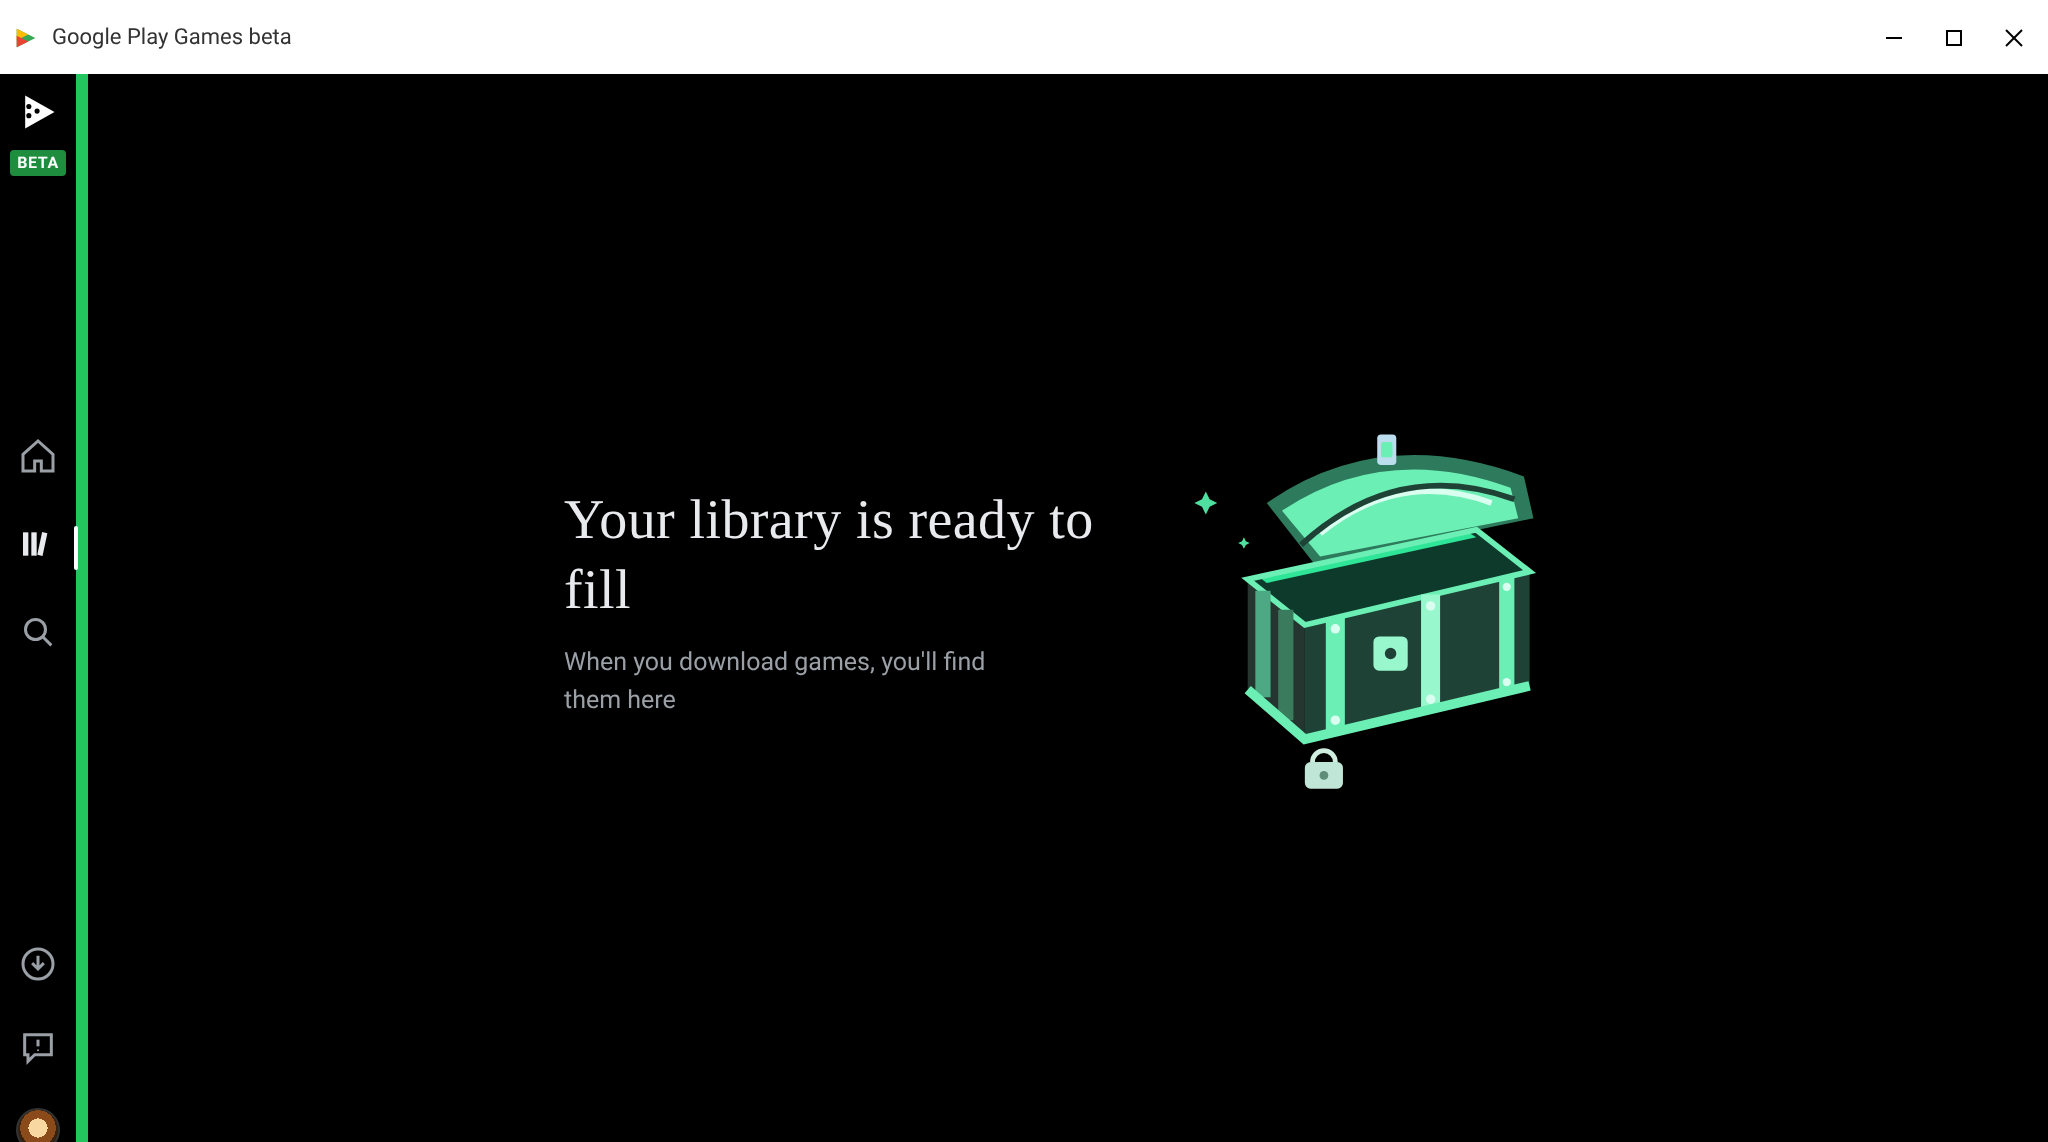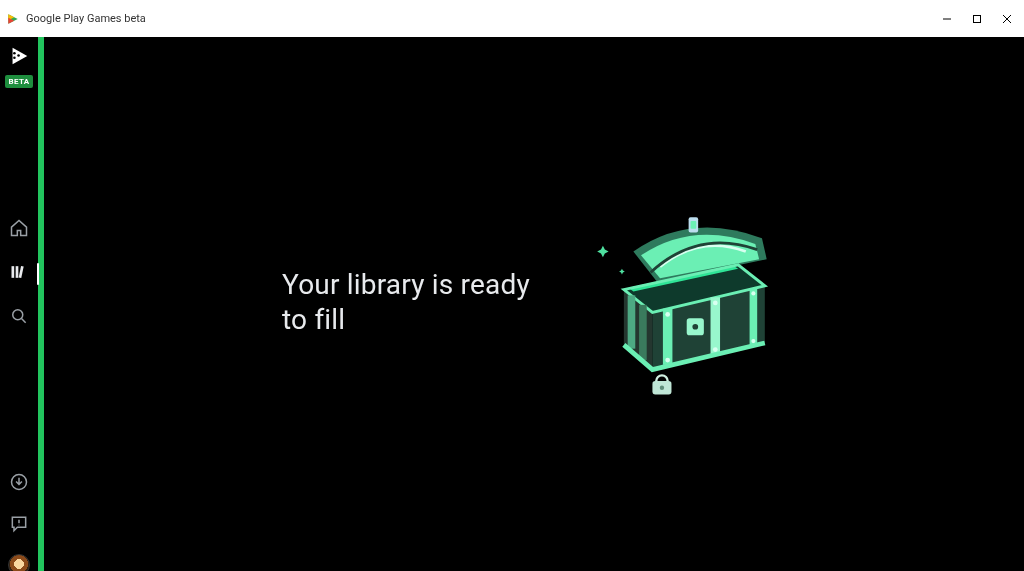--- a/index.html
+++ b/index.html
@@ -111,20 +111,21 @@
       gap: 24px;
       transform: translateY(-10px);
     }
     .text-block { max-width: 270px; }
     .headline {
       font-size: 28px;
       line-height: 1.25;
       font-weight: 400;
       color: #e8eaed;
       letter-spacing: 0.2px;
+      font-family: Liberation Serif, serif;
     }
     .subtext {
       margin-top: 10px;
       font-size: 12.5px;
       line-height: 1.5;
       color: #9aa0a6;
       max-width: 220px;
     }
     .illustration {
       width: 210px; height: 200px;
@@ -223,20 +224,21 @@
         </span>
       </div>
       <div class="avatar" title="Profile"></div>
     </div>
   </div>
 
   <div class="main">
     <div class="empty-state">
       <div class="text-block">
         <div class="headline">Your library is ready to fill</div>
+        <div class="subtext">When you download games, you'll find them here</div>
       </div>
       <div class="illustration">
         <svg viewBox="0 0 220 210">
 
           <path d="M28 46 L30 50 L34 52 L30 54 L28 58 L26 54 L22 52 L26 50 Z" fill="#4fe0a0"></path>
           <path d="M48 70 L49 72 L51 73 L49 74 L48 76 L47 74 L45 73 L47 72 Z" fill="#4fe0a0"></path>
 
           <path d="M60 52 Q120 10 195 38 L200 60 L85 84 Z" fill="#2e7a5d"></path>
           <path d="M68 56 Q122 20 188 44 L192 60 L88 80 Z" fill="#6befb4"></path>
 

